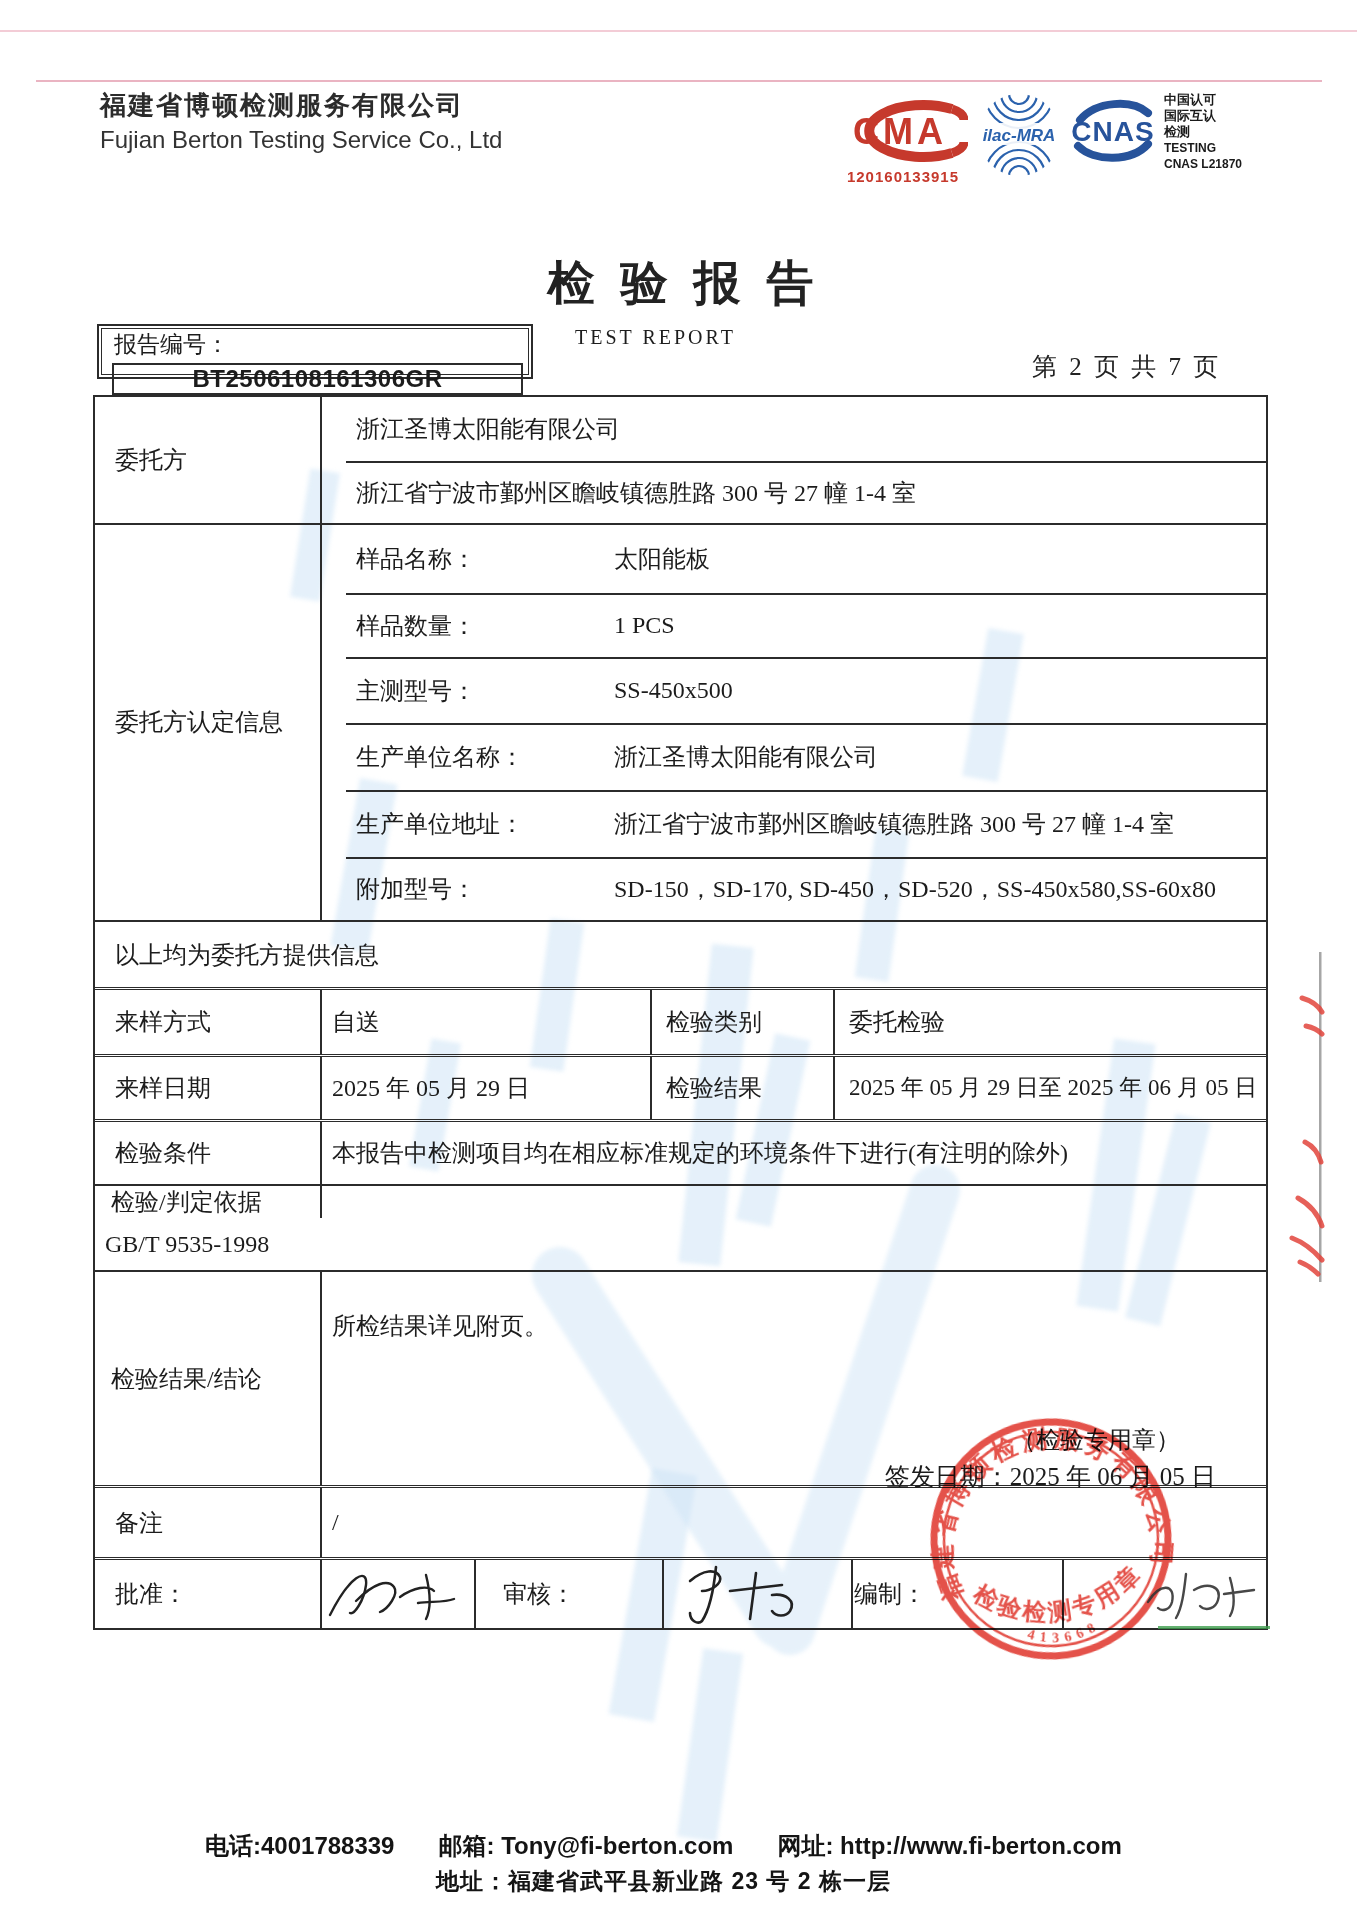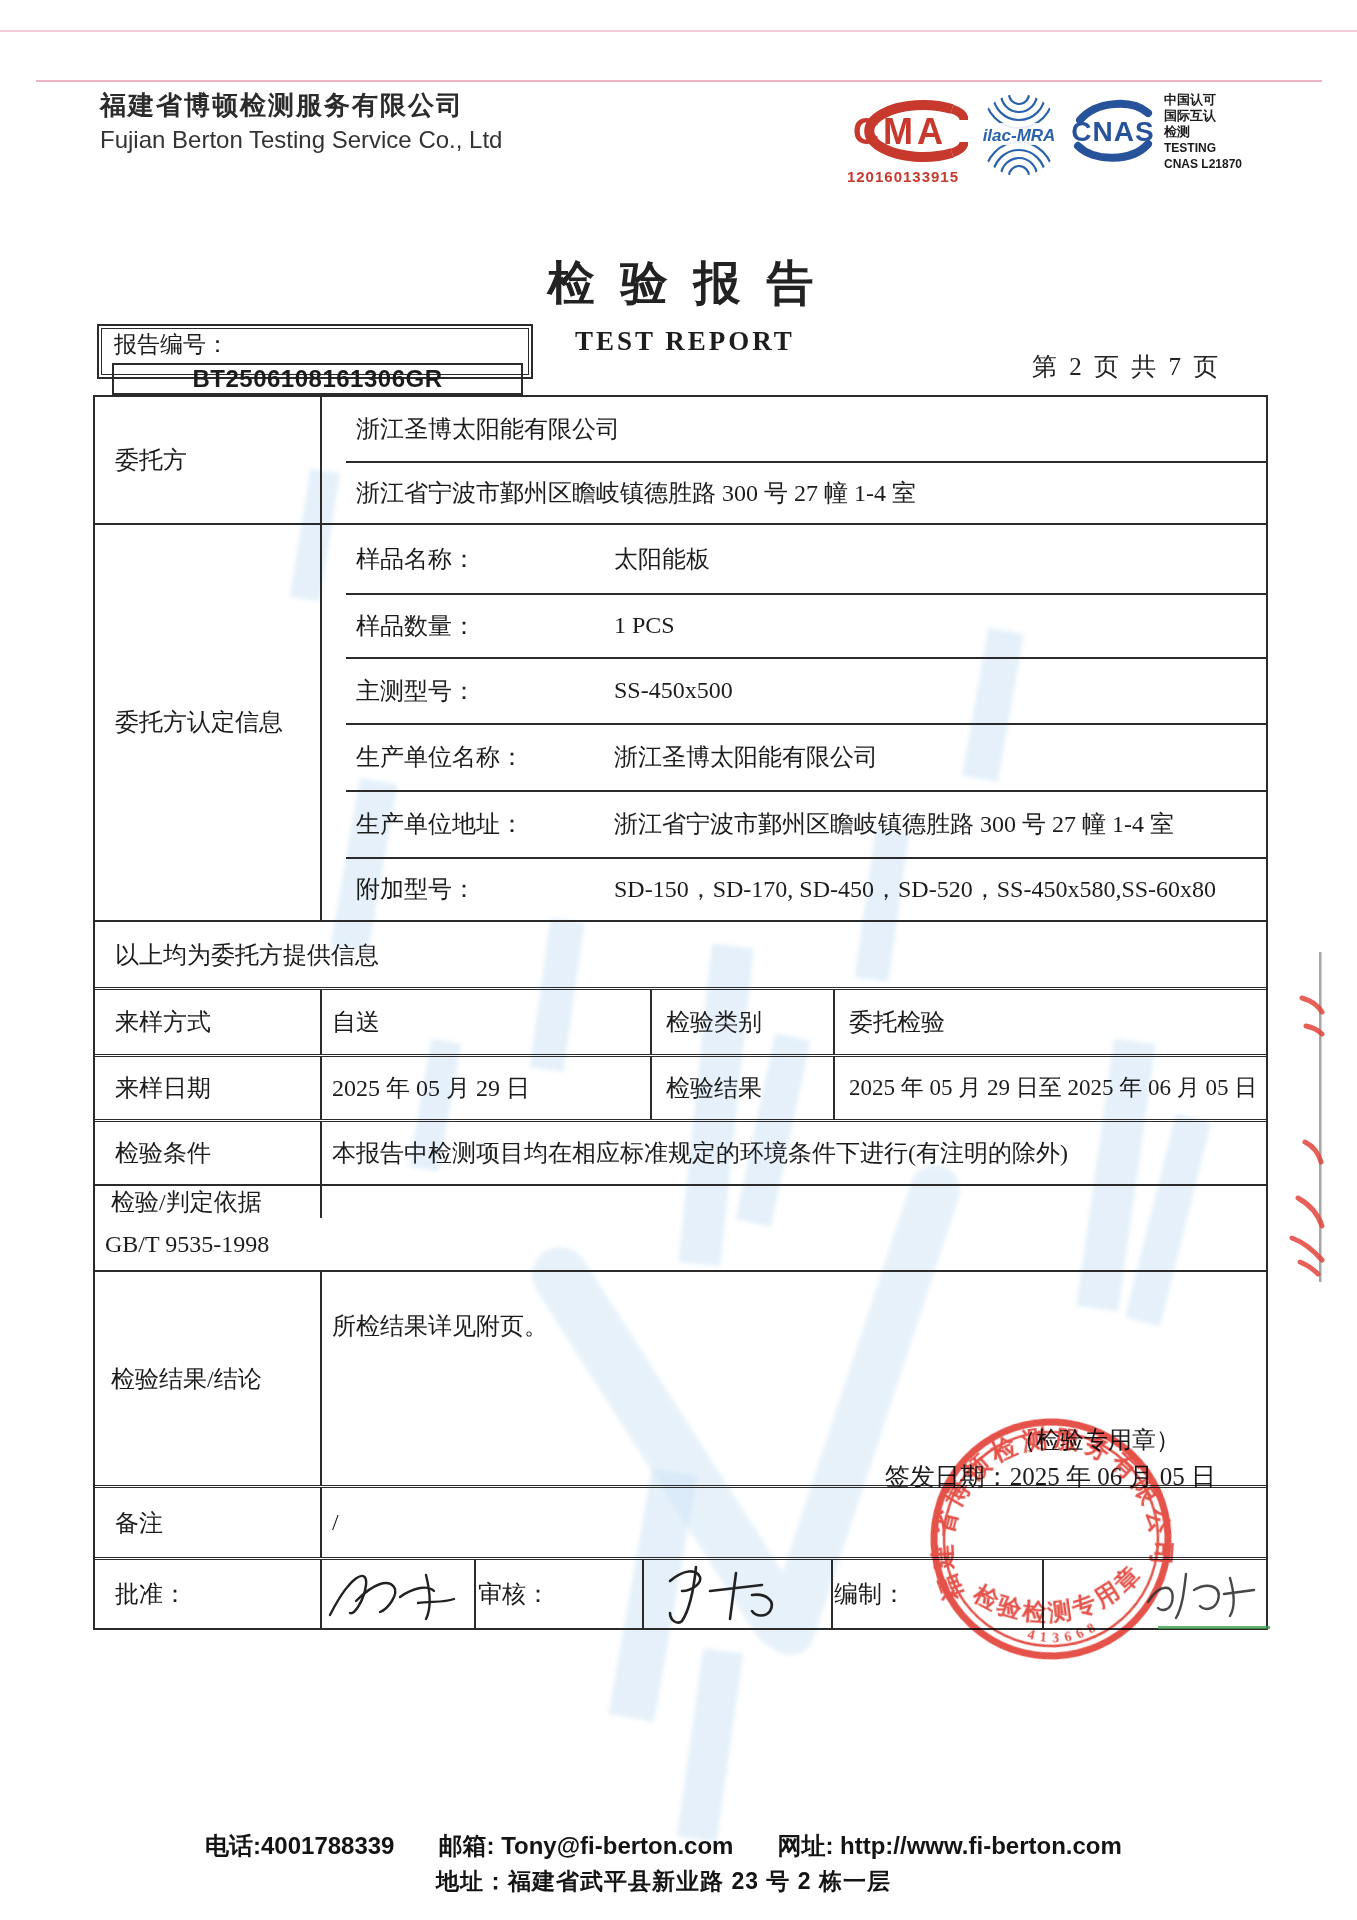--- a/index.html
+++ b/index.html
@@ -15,21 +15,21 @@
   .co-en{position:absolute;left:100px;top:126px;font-family:"Liberation Sans",sans-serif;
          font-size:24px;color:#333;}
   .cma-num{position:absolute;left:838px;top:168px;width:130px;text-align:center;color:#c6392c;
            font-family:"Liberation Sans",sans-serif;font-weight:700;font-size:15px;letter-spacing:1px;}
   .cnas-lines{position:absolute;left:1164px;top:92px;line-height:16px;}
   .cnas-lines .zh{font-size:13px;font-weight:700;color:#1a1a1a;}
   .cnas-lines .en{font-family:"Liberation Sans",sans-serif;font-size:12px;font-weight:700;color:#1a1a1a;}
   
   .title-cn{position:absolute;left:93px;top:252px;width:1175px;text-align:center;
             font-size:47px;font-weight:700;letter-spacing:26px;text-indent:26px;color:#222;}
-  .title-en{position:absolute;left:575px;top:326px;font-size:27px;font-weight:700;letter-spacing:3px;color:#1d1d1d;}
+  .title-en{position:absolute;left:575px;top:326px;font-size:20px;font-weight:400;letter-spacing:3px;color:#1d1d1d;}
   .pageinfo{position:absolute;left:1032px;top:350px;font-size:25px;letter-spacing:3px;color:#222;}
   
   .repno{position:absolute;left:97px;top:324px;width:436px;height:55px;border:2px solid #2b2b2b;
          padding:2px;box-sizing:border-box;background:transparent;}
   .repno-in{border:1.5px solid #2b2b2b;width:100%;height:100%;box-sizing:border-box;display:flex;align-items:flex-start;flex-direction:column;}
   .repno-label{padding-left:12px;font-size:23px;white-space:nowrap;}
   .repno-num{flex:1;border:2px solid #2b2b2b;margin:3px 5px 3px 10px;align-self:stretch;
              display:flex;align-items:center;justify-content:center;
              font-family:"Liberation Sans",sans-serif;font-weight:700;font-size:24px;letter-spacing:0.5px;}
   
@@ -50,21 +50,21 @@
   .c3{width:183px;flex:none;padding-left:14px;}
   .c4{flex:1;padding-left:14px;}
   .tight{font-size:23px;white-space:nowrap;}
   .result-cell{position:relative;flex:1;}
   .result-text{position:absolute;left:10px;top:38px;}
   .seal-note{position:absolute;right:86px;top:152px;font-size:24px;}
   .issue-date{position:absolute;right:50px;top:188px;font-size:25px;}
   
   .w1{width:227px;flex:none;padding-left:20px;}
   .w2{width:154px;flex:none;}
-  .w3{width:168px;flex:none;padding-left:2px;}
+  .w3{width:188px;flex:none;padding-left:27px;}
   .w4{width:189px;flex:none;}
   .w5{width:211px;flex:none;padding-left:1px;}
   .w6{flex:1;}
   .sig{align-self:center;}
   
   .stamp{position:absolute;left:920px;top:1408px;width:262px;height:262px;z-index:3;
          mix-blend-mode:multiply;opacity:.93;transform:rotate(-8deg);}
   .sig3wrap{position:absolute;left:1138px;top:1560px;z-index:4;}
   
   .wm{position:absolute;left:0;top:0;z-index:0;pointer-events:none;}

